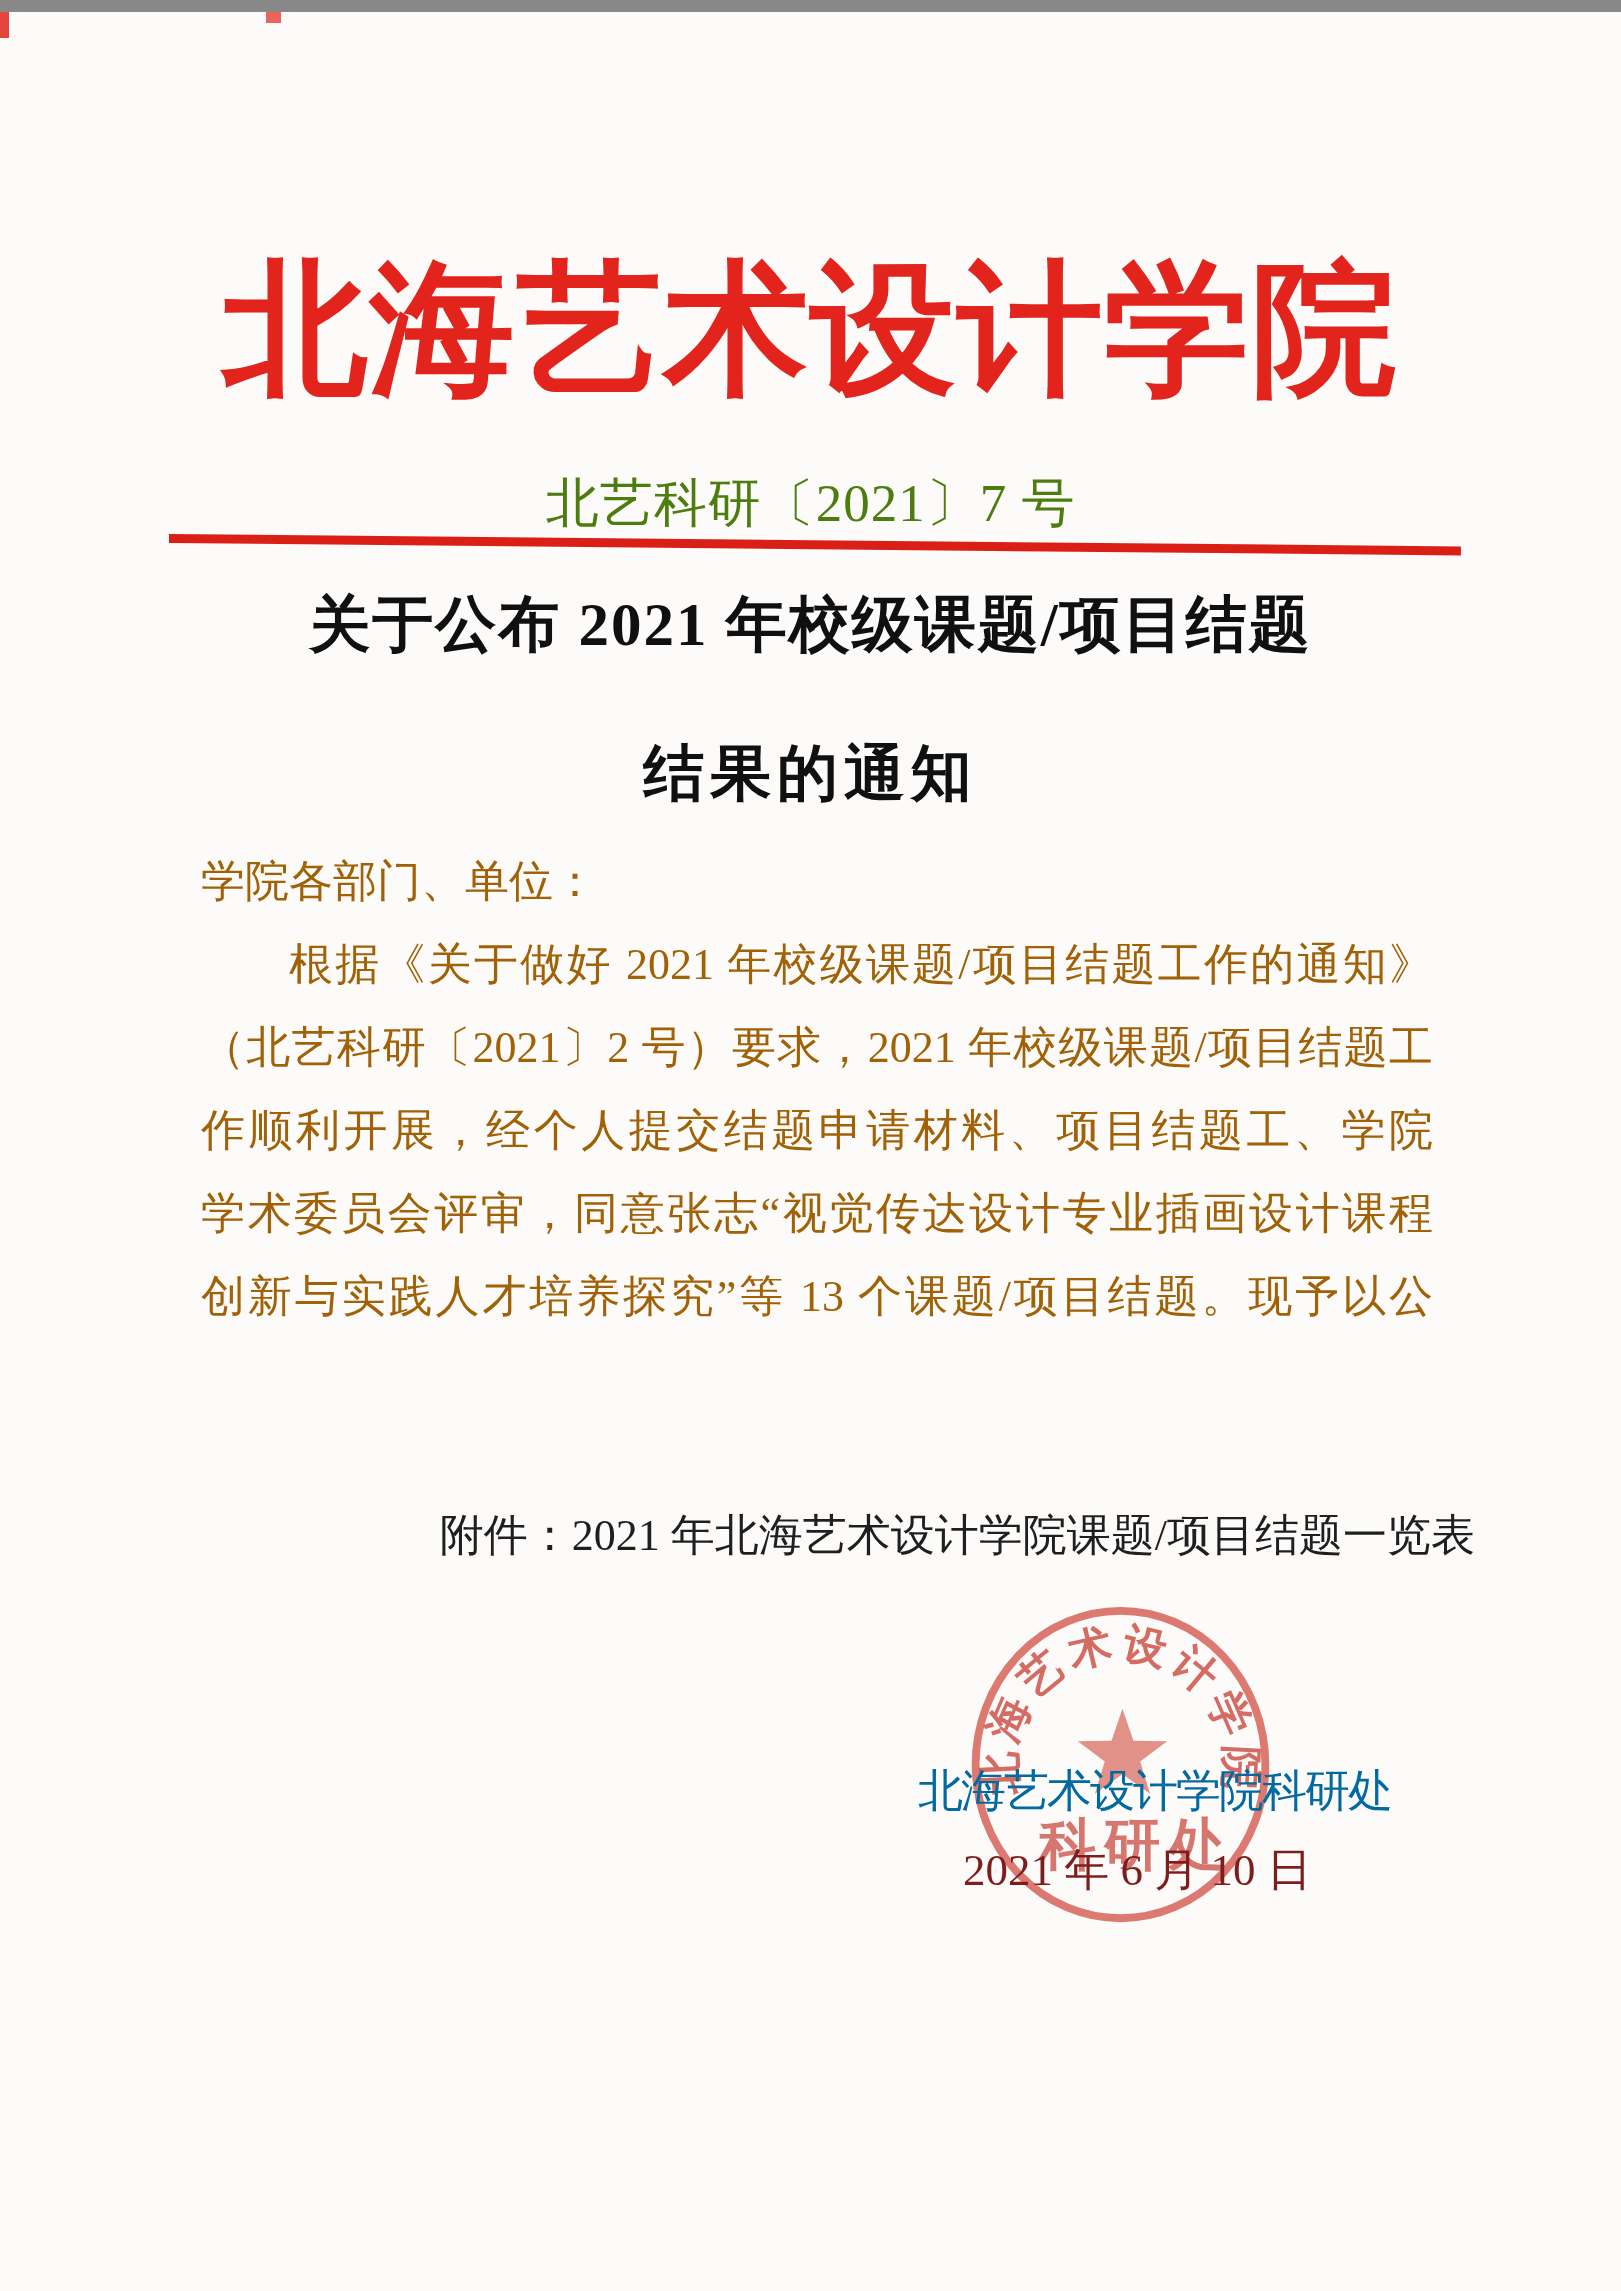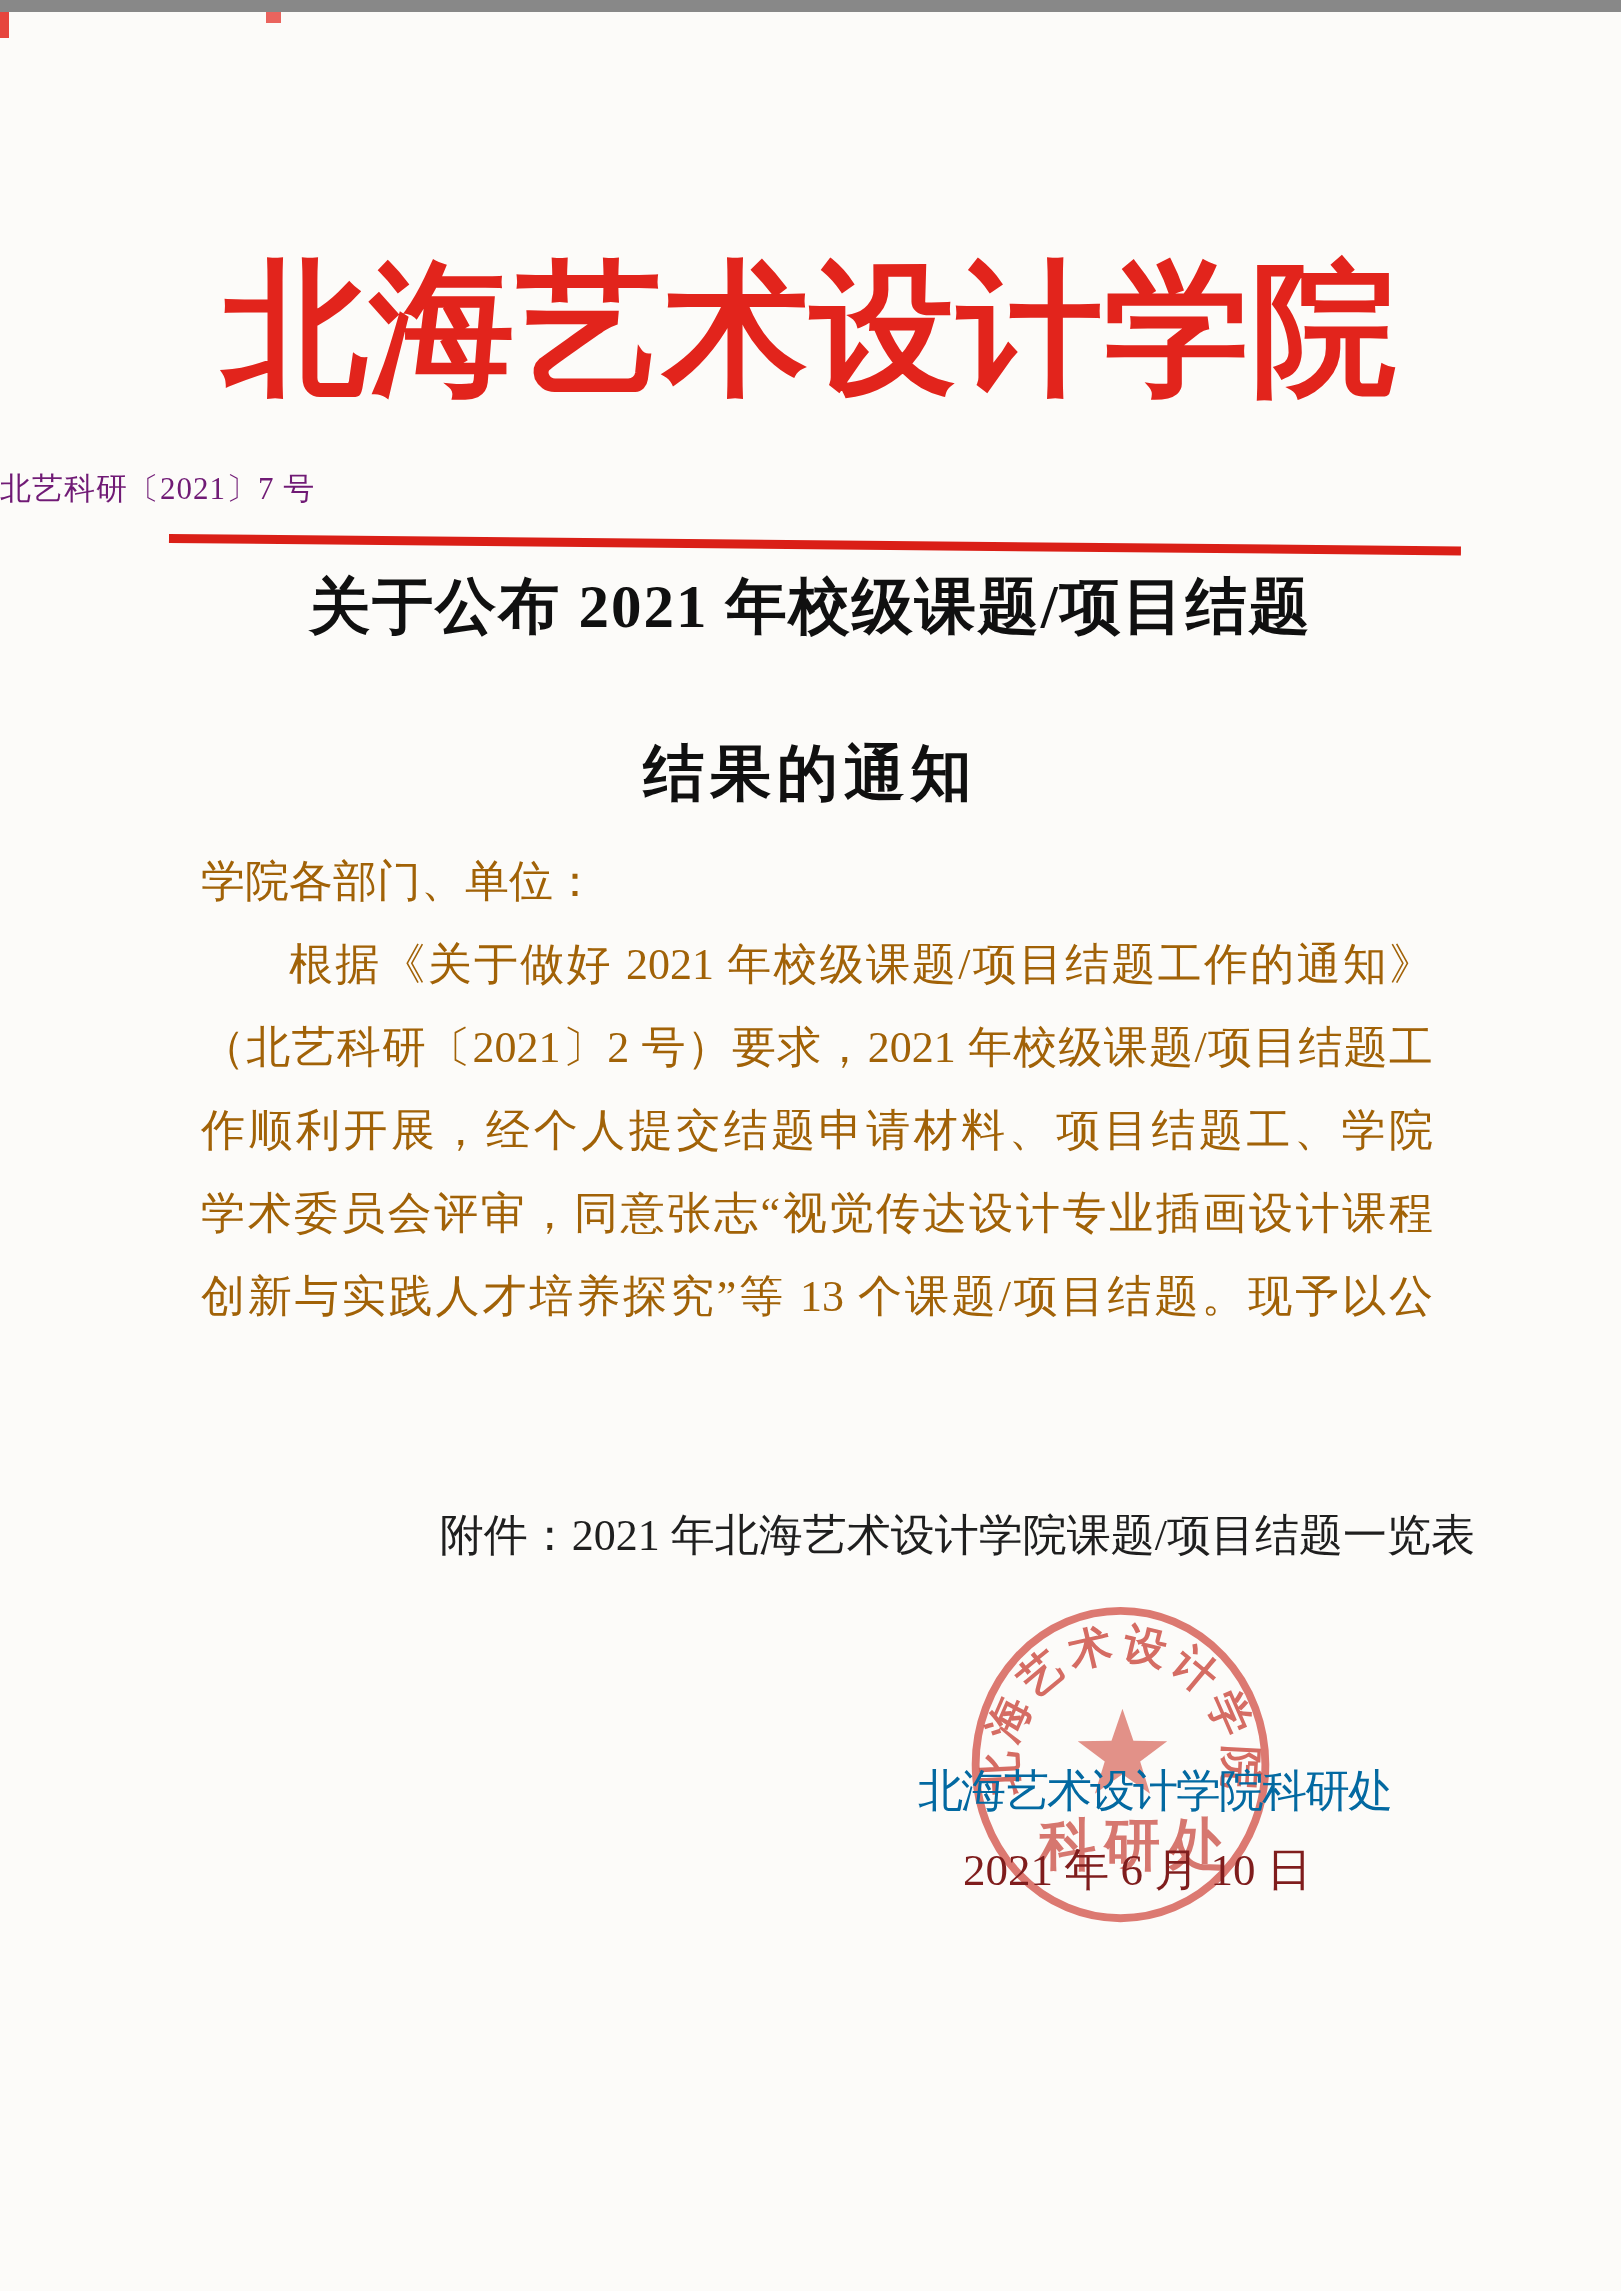--- a/index.html
+++ b/index.html
@@ -18,41 +18,42 @@
     text-align:center;
     font-size:145px;line-height:1.15;
     font-weight:bold;
     color:#e2241c;
     letter-spacing:2px;
     white-space:nowrap;
   }
   
   .doc-number{
     position:absolute;left:0;top:457px;width:100%;
-    font-size:31px;line-height:1.3;
-    color:#701a75;
+    text-align:center;
+    font-size:53px;line-height:1.3;
+    color:#4d7c0f;
     letter-spacing:1px;
   }
   
   .red-rule{
     position:absolute;left:169px;top:522px;
     width:1292px;height:8.8px;
     background:#da1f17;
     transform:rotate(0.55deg);
     transform-origin:left center;
   }
   
   .notice-title{
     position:absolute;left:0;width:100%;
     text-align:center;
     font-weight:bold;color:#101010;
     font-size:61px;line-height:1.2;
     white-space:nowrap;
   }
-  .notice-title.l1{top:558px;letter-spacing:2px;}
+  .notice-title.l1{top:576px;letter-spacing:2px;}
   .notice-title.l2{top:725px;letter-spacing:5.9px;}
   
   .body-block{
     position:absolute;left:201px;top:828px;width:1232px;
     font-size:44px;line-height:83px;color:#a16207;
   }
   .body-line{height:83px;}
   .body-line.fill{text-align:justify;text-align-last:justify;}
   .body-line.indent{text-indent:88px;}
   .attachment{

